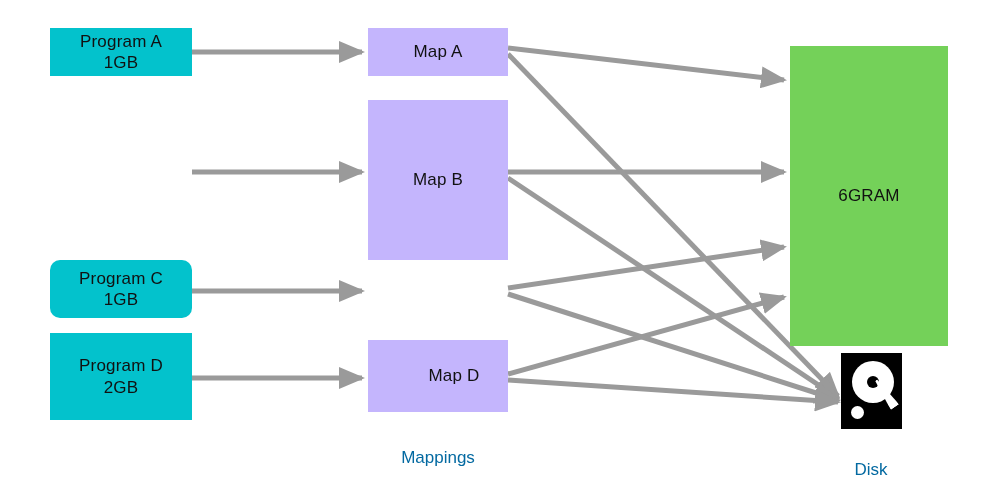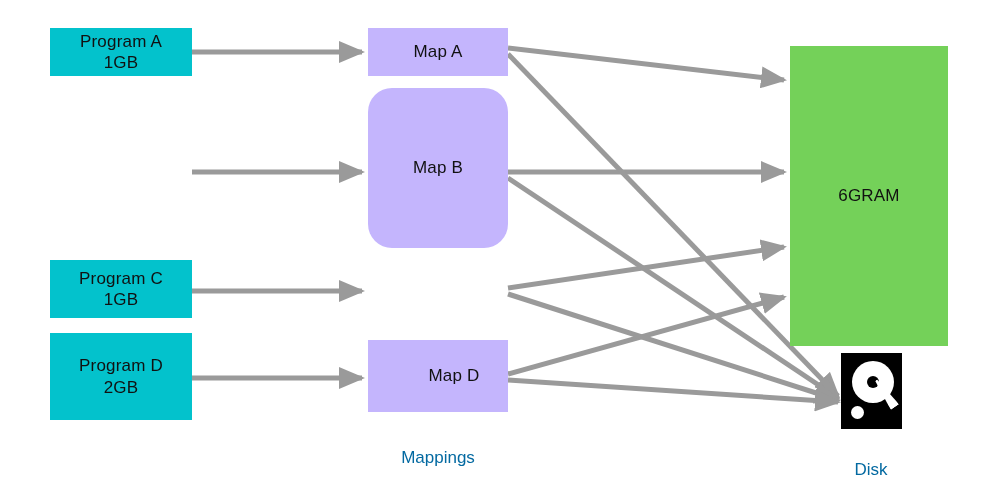--- a/index.html
+++ b/index.html
@@ -102,39 +102,39 @@
   </svg>
 
   <div class="box program" style="left:50px; top:28px; width:142px; height:48px;">
     <div>
       <span class="lbl">Program A</span>
       <span class="lbl">1GB</span>
     </div>
   </div>
 
 
-  <div class="box program" style="left:50px; top:260px; width:142px; height:58px;">
+  <div class="box program" style="left:50px; top:260px; width:142px; height:58px;border-radius:10px;">
     <div>
       <span class="lbl">Program C</span>
       <span class="lbl">1GB</span>
     </div>
   </div>
 
   <div class="box program" style="left:50px; top:333px; width:142px; height:87px;">
     <div>
       <span class="lbl">Program D</span>
       <span class="lbl">2GB</span>
     </div>
   </div>
 
   <div class="box map" style="left:368px; top:28px; width:140px; height:48px;">
     <span class="lbl">Map A</span>
   </div>
 
-  <div class="box map" style="left:368px; top:88px; width:140px; height:160px;border-radius:24px;">
+  <div class="box map" style="left:368px; top:100px; width:140px; height:160px;">
     <span class="lbl">Map B</span>
   </div>
 
 
   <div class="box map" style="left:368px; top:340px; width:140px; height:72px;padding-left:32px;">
     <span class="lbl">Map D</span>
   </div>
 
   <div class="caption" style="left:368px; top:448px; width:140px;">Mappings</div>
 

